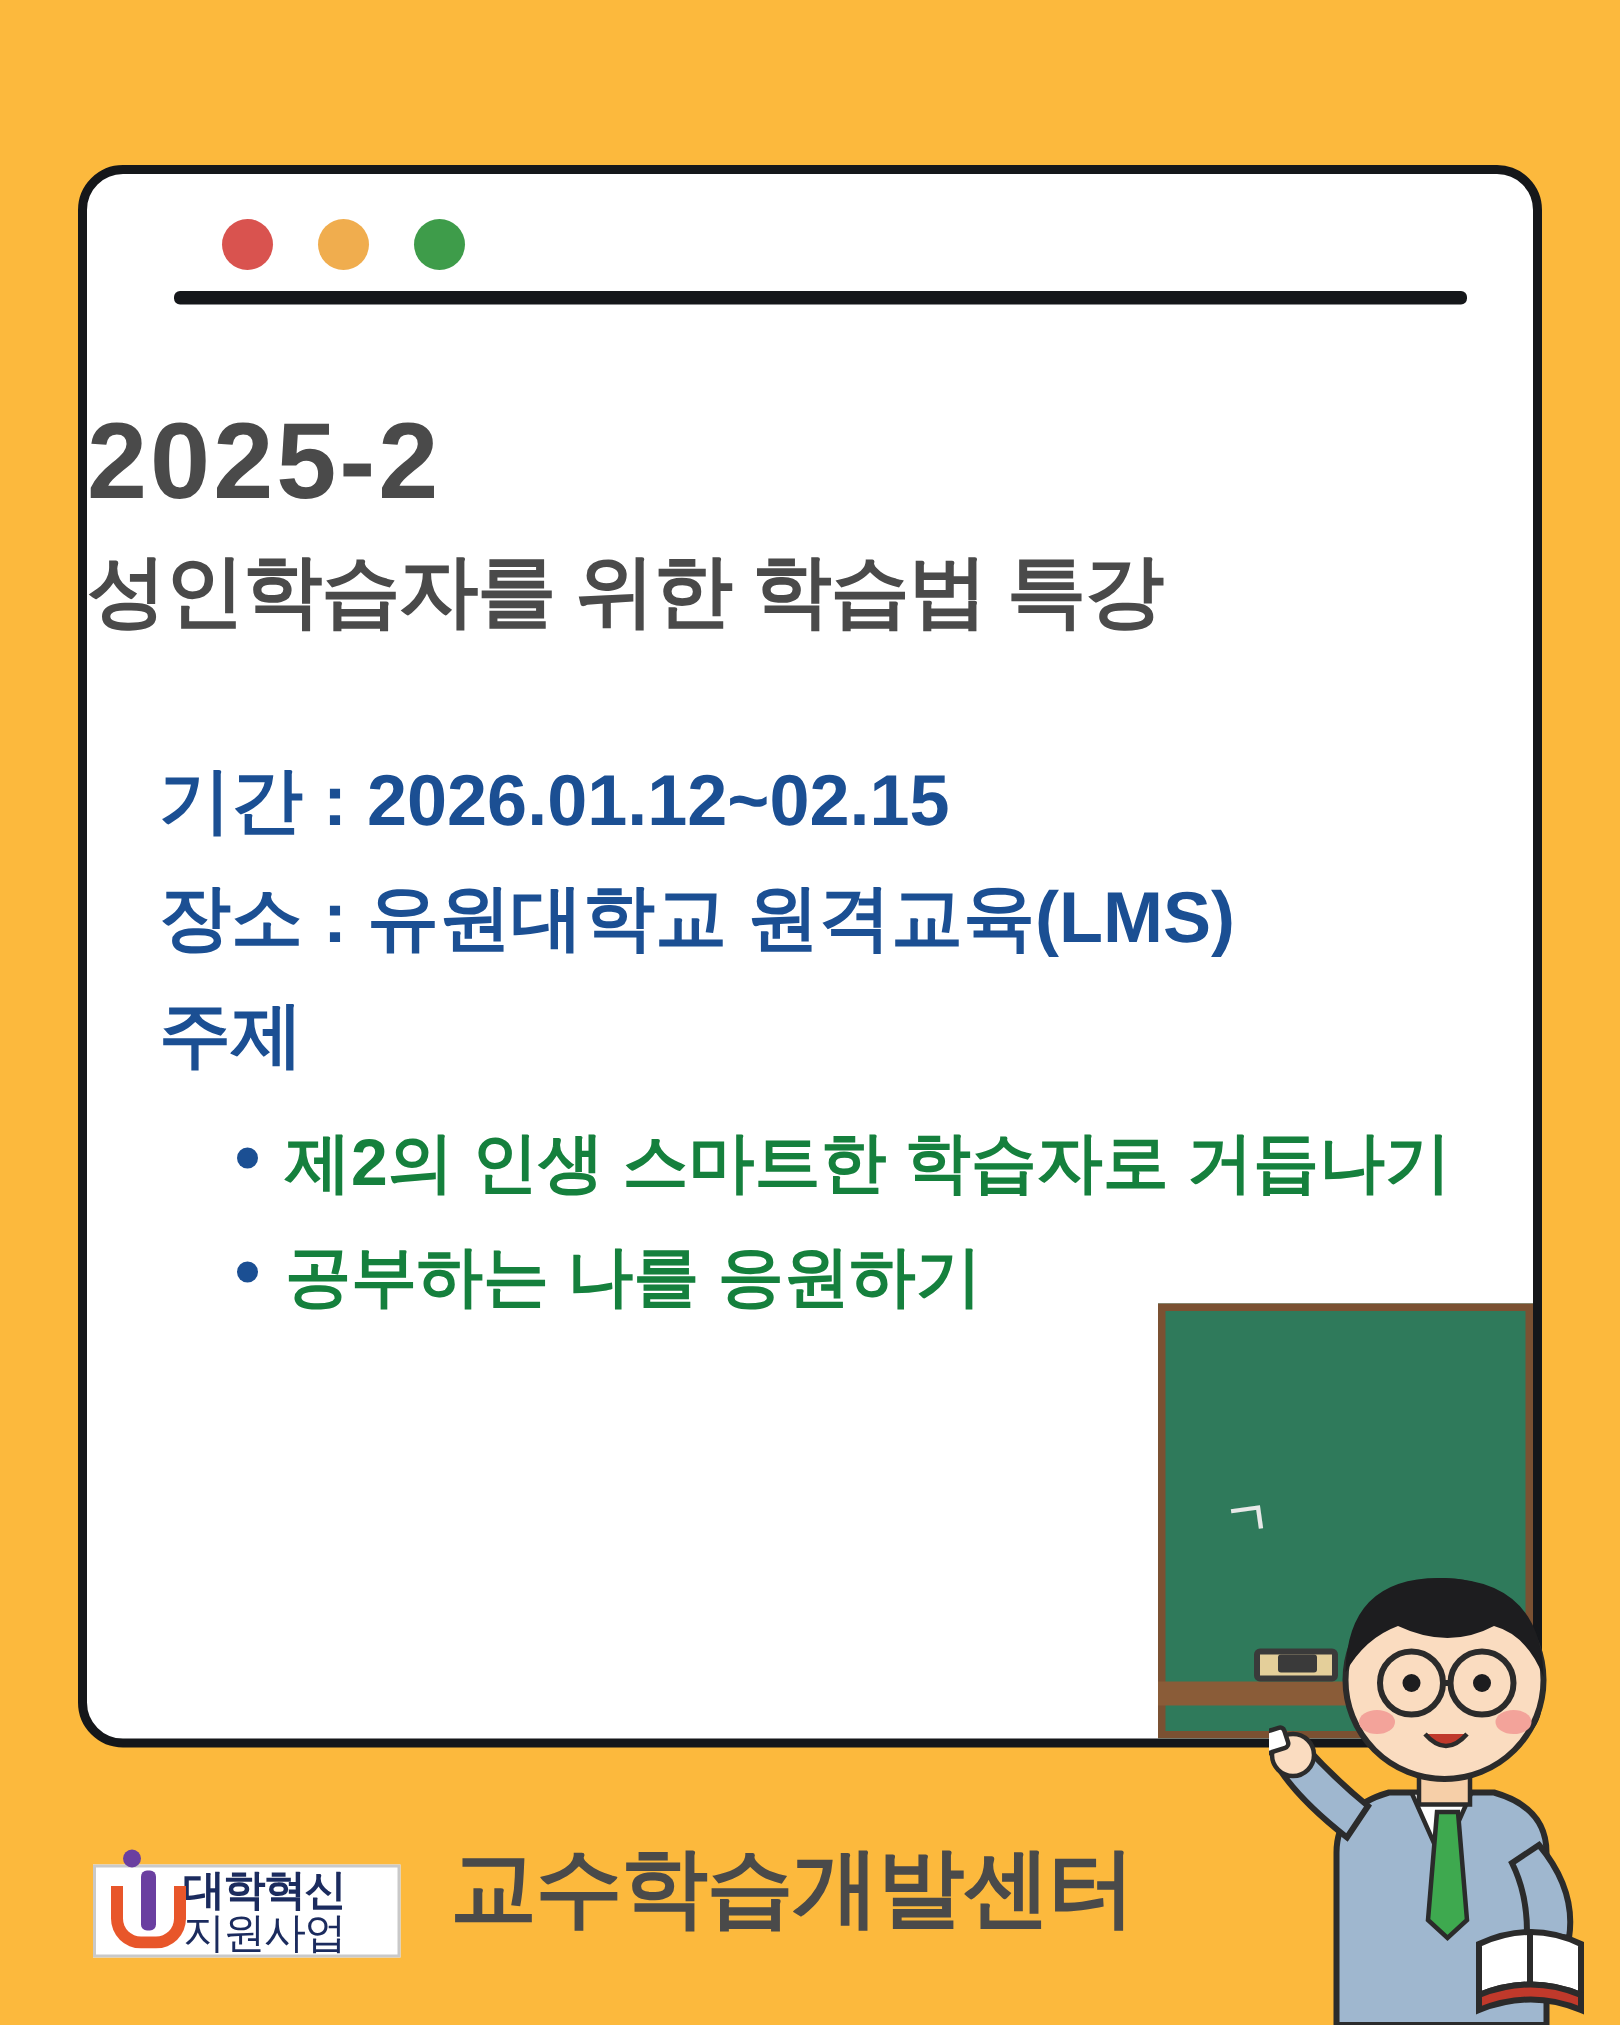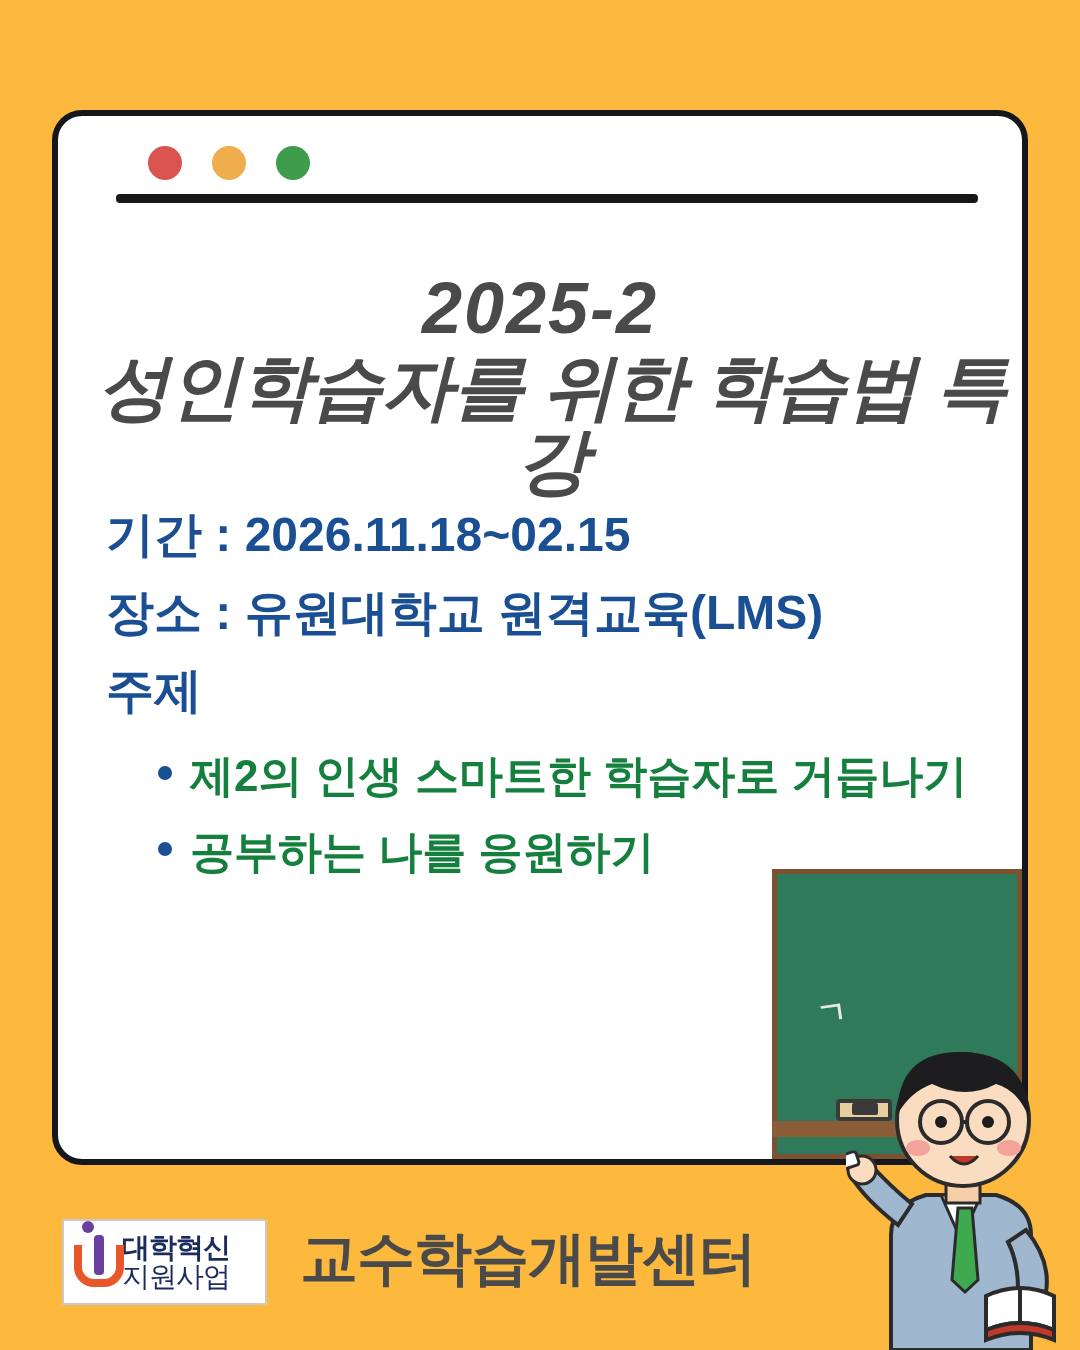--- a/index.html
+++ b/index.html
@@ -54,35 +54,32 @@
     background: #15171a;
     border-radius: 4px;
   }
 
   
   .title-block {
     position: absolute;
     left: 0;
     top: 150px;
     width: 100%;
-    text-align: center;
     color: #4a4a4a;
     font-weight: bold;
     letter-spacing: -1px;
-    font-style: italic;
   }
   .title-line1 {
     font-size: 72px;
     line-height: 84px;
     letter-spacing: 2px;
   }
   .title-line2 {
-    font-size: 72px;
-    line-height: 74px;
-    margin-left: 24px;
+    font-size: 53px;
+    line-height: 90px;
   }
 
   
   .info {
     position: absolute;
     left: 48px;
     top: 380px;
     width: 890px;
     color: #1b4f93;
     font-weight: bold;
@@ -174,21 +171,21 @@
     width: 230px;
     height: 370px;
   }
 
   
   .footer-logo {
     position: absolute;
     left: 62px;
     bottom: 45px;
     width: 205px;
-    height: 86px;
+    height: 62px;
     background: #ffffff;
     border: 2px solid #c9c9c9;
     box-sizing: border-box;
     display: flex;
     align-items: center;
     padding-left: 8px;
   }
   .logo-mark {
     width: 46px;
     height: 58px;
@@ -264,21 +261,21 @@
   </div>
 
   <div class="divider"></div>
 
   <div class="title-block">
     <div class="title-line1">2025-2</div>
     <div class="title-line2">성인학습자를 위한 학습법 특강</div>
   </div>
 
   <div class="info">
-    <div class="info-row">기간 : 2026.11.18~02.15</div>
+    <div class="info-row">기간 : 2026.01.12~02.15</div>
     <div class="info-row">장소 : 유원대학교 원격교육(LMS)</div>
     <div class="info-row">주제</div>
 
     <div class="bullets">
       <div class="bullet-row">
         <span class="bullet-dot"></span><span>제2의 인생 스마트한 학습자로 거듭나기</span>
       </div>
       <div class="bullet-row">
         <span class="bullet-dot"></span><span>공부하는 나를 응원하기</span>
       </div>

